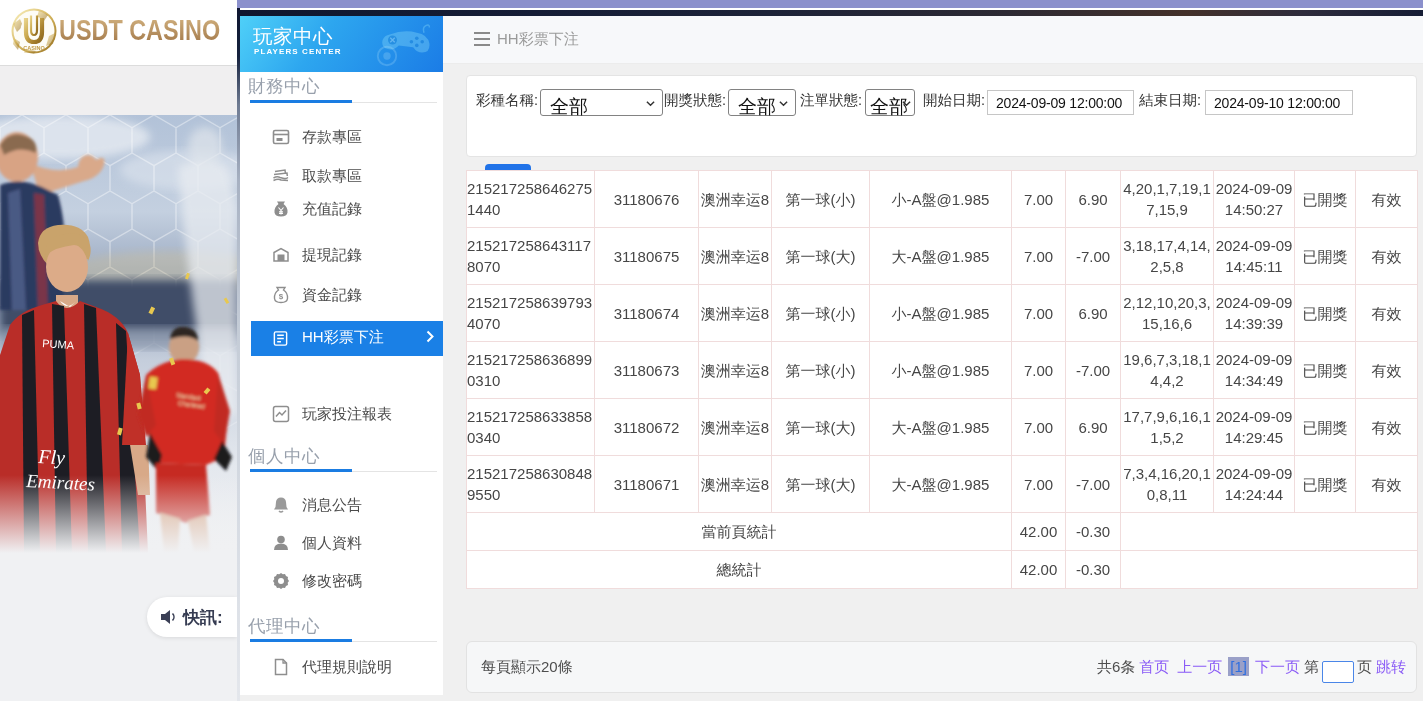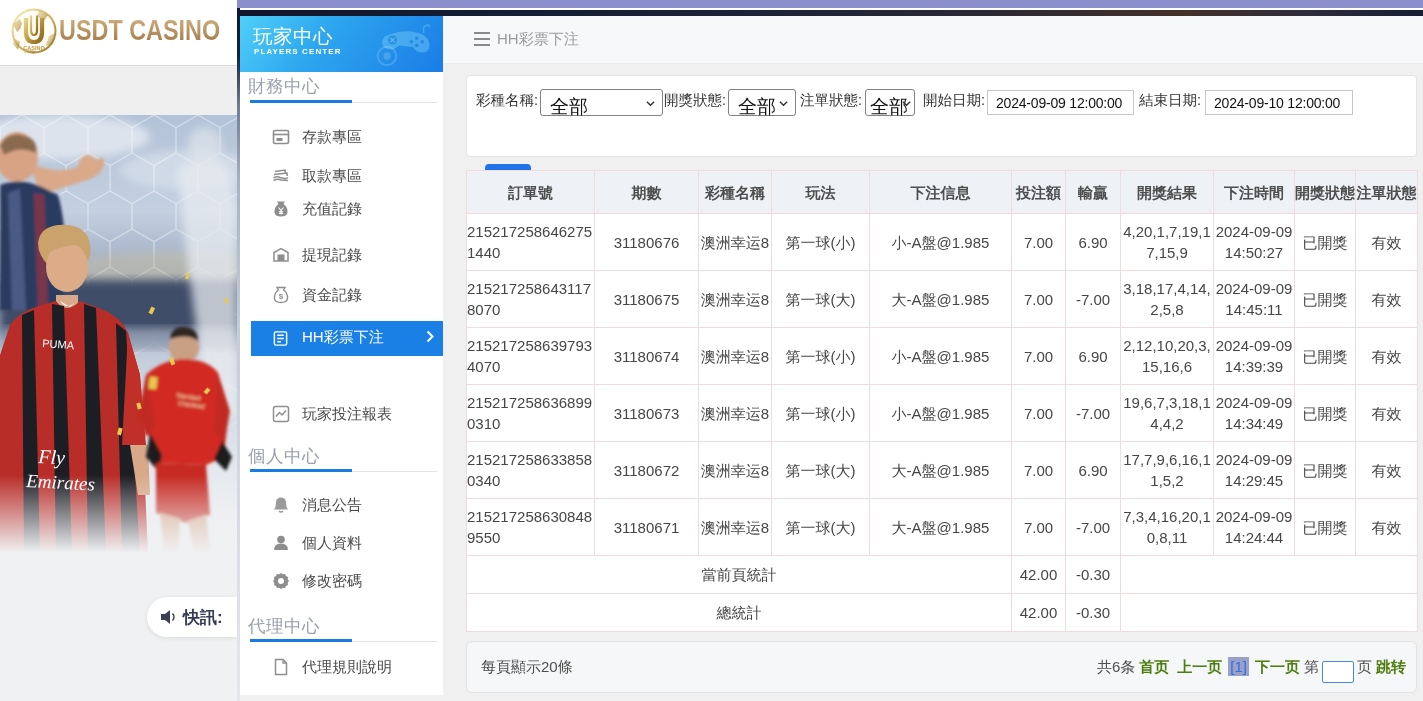--- a/index.html
+++ b/index.html
@@ -62,21 +62,21 @@
 table{border-collapse:collapse;table-layout:fixed;width:951px;font-size:15px;color:#464646;}
 td,th{border:1px solid #f0dcdc;text-align:center;padding:0;overflow:hidden;line-height:21px;word-break:break-all;}
 th{background:#eef1f5;height:42px;color:#4e4e4e;font-size:15px;}
 tr.dr>td{height:56px;}
 td.c1{text-align:left;line-height:21px;}
 tr.sumr>td{height:37px;}
 
 #pgcard{left:23px;top:625px;width:949px;height:50px;background:#f6f7f8;border:1px solid #e2e2e2;border-radius:6px;}
 #pgcard .l{position:absolute;left:14px;top:16px;font-size:15px;color:#4e4e4e;}
 #pgcard .r{position:absolute;right:6px;top:16px;font-size:15px;color:#4e4e4e;white-space:nowrap;}
-#pgcard .r a{color:#4d7c0f;text-decoration:none;margin:0 4px;font-weight:bold;}
+#pgcard .r a{color:#8b5cf6;text-decoration:none;margin:0 4px;}
 #pgcard .r .cur{background:#9aa0c8;color:#2f6fe0;padding:1px 2px;margin:0 2px;}
 #pgcard .r input{width:26px;height:18px;border:1px solid #4a86e8;border-radius:2px;margin:0 3px;vertical-align:-4px;outline:none;}
 </style>
 </head>
 <body>
 
 <div class="abs" id="leftpage">
   <div class="abs" id="photo">
   <svg width="237" height="438" viewBox="0 0 237 438">
     <defs>
@@ -400,33 +400,20 @@
           <col style="width:98px">
           <col style="width:142px">
           <col style="width:54px">
           <col style="width:55px">
           <col style="width:93px">
           <col style="width:81px">
           <col style="width:61px">
           <col style="width:62px">
         </colgroup>
   <tbody>
-          <tr>
-            <th>訂單號</th>
-            <th>期數</th>
-            <th>彩種名稱</th>
-            <th>玩法</th>
-            <th>下注信息</th>
-            <th>投注額</th>
-            <th>輸贏</th>
-            <th>開獎結果</th>
-            <th>下注時間</th>
-            <th>開獎狀態</th>
-            <th>注單狀態</th>
-          </tr>
   <tr class="dr">
             <td class="c1">2152172586462751440</td>
             <td>31180676</td>
             <td>澳洲幸运8</td>
             <td>第一球(小)</td>
             <td>小-A盤@1.985</td>
             <td>7.00</td>
             <td>6.90</td>
             <td>4,20,1,7,19,17,15,9</td>
             <td>2024-09-09 14:50:27</td>

